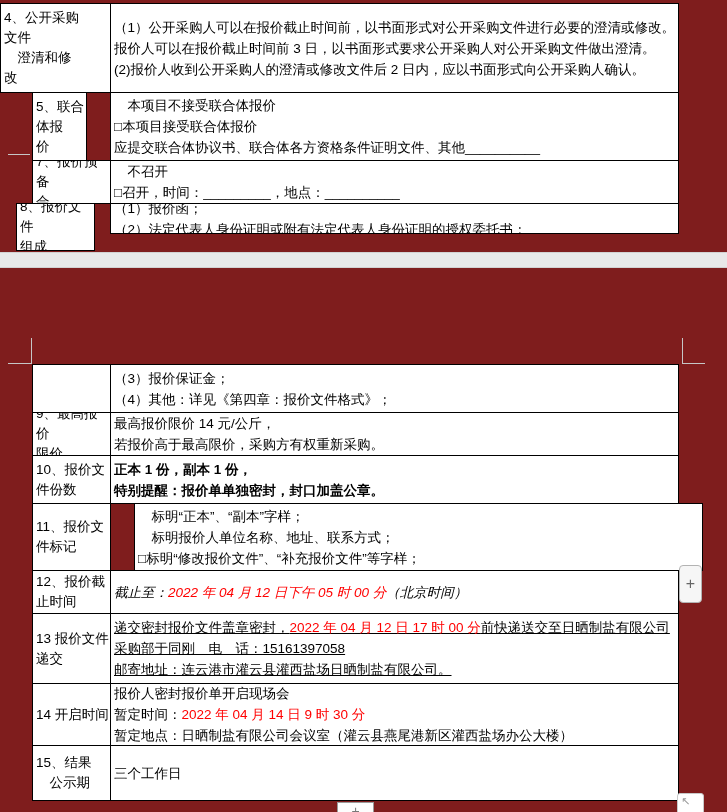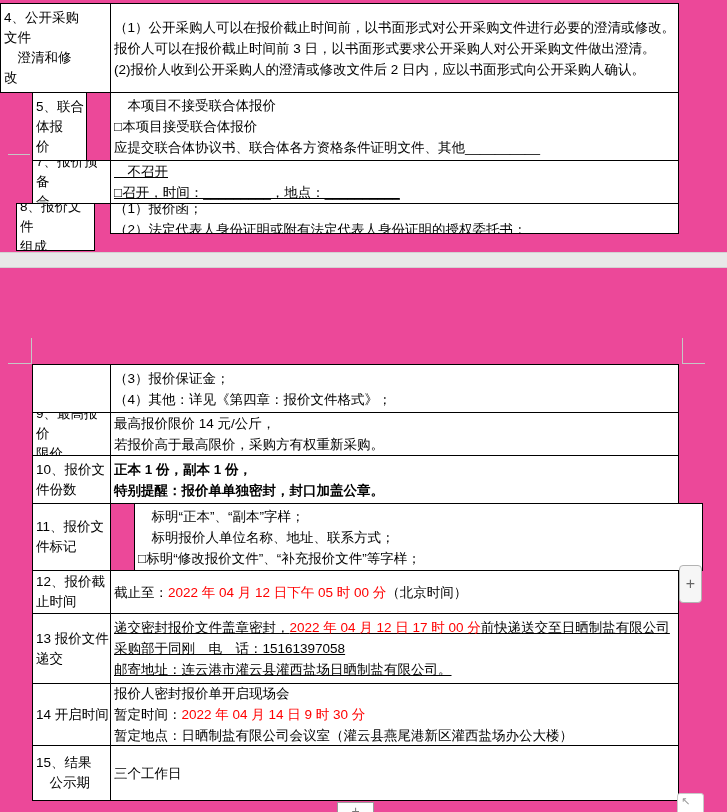--- a/index.html
+++ b/index.html
@@ -1,17 +1,17 @@
 <!DOCTYPE html>
 <html><head>
 <meta charset="utf-8">
 <style>
   html,body{margin:0;padding:0;background:#fff;}
   #screen{
-    position:relative;width:727px;height:812px;overflow:hidden;background:#ec4899;
+    position:relative;width:727px;height:812px;overflow:hidden;background:#7f1d1d;
     font-family:"Liberation Sans","DejaVu Sans",sans-serif;
     font-size:13.5px;color:#000;
   }
   
   .page-gap{position:absolute;left:0;width:727px;background:#e8e8e8;
     border-top:1px solid #d2d2d2;border-bottom:1px solid #d2d2d2;box-sizing:border-box;}
   
   .mark{position:absolute;background:#c6c6c6;}
   
   .tc{
@@ -60,21 +60,21 @@
   <div class="tc hd" style="left:32px;top:92px;width:55px;height:69px;">5、联合体报
 价</div>
   <div class="tc" style="left:110px;top:92px;width:569px;height:69px;">
     <div class="ln">　本项目不接受联合体报价</div>
     <div class="ln">□本项目接受联合体报价</div>
     <div class="ln">应提交联合体协议书、联合体各方资格条件证明文件、其他__________</div>
   </div>
 
   <div class="tc hd" style="left:32px;top:160px;width:79px;height:44px;">7、报价预备
 会</div>
-  <div class="tc" style="left:110px;top:160px;width:569px;height:44px;text-decoration:underline;">
+  <div class="tc" style="left:110px;top:160px;width:569px;height:44px;">
     <div class="ln">　不召开</div>
     <div class="ln">□召开，时间：_________，地点：__________</div>
   </div>
 
   <div class="tc hd" style="left:16px;top:203px;width:79px;height:48px;">8、报价文件
 组成</div>
   <div class="tc" style="left:110px;top:203px;width:569px;height:31px;">
     <div class="ln">（1）报价函；</div>
     <div class="ln">（2）法定代表人身份证明或附有法定代表人身份证明的授权委托书；</div>
   </div>
@@ -111,21 +111,21 @@
   <div class="tc hd" style="left:32px;top:503px;width:79px;height:68px;">11、报价文
 件标记</div>
   <div class="tc" style="left:110px;top:503px;width:569px;height:68px;margin-left:24px;">
     <div class="ln">　标明“正本”、“副本”字样；</div>
     <div class="ln">　标明报价人单位名称、地址、联系方式；</div>
     <div class="ln">□标明“修改报价文件”、“补充报价文件”等字样；</div>
   </div>
 
   <div class="tc hd" style="left:32px;top:570px;width:79px;height:44px;">12、报价截
 止时间</div>
-  <div class="tc" style="left:110px;top:570px;width:569px;height:44px;">
+  <div class="tc" style="left:110px;top:570px;width:569px;height:44px;font-style:italic;">
     <div class="ln"><span>截止至：</span><span class="red">2022 年 04 月 12 日下午 05 时 00 分</span><span>（北京时间）</span></div>
   </div>
 
   <div class="tc hd" style="left:32px;top:613px;width:79px;height:71px;">13 报价文件
 递交</div>
   <div class="tc" style="left:110px;top:613px;width:569px;height:71px;text-decoration:underline;">
     <div class="ln"><span>递交密封报价文件盖章密封，</span><span class="red">2022 年 04 月 12 日 17 时 00 分</span><span>前快递送交至日晒制盐有限公司</span></div>
     <div class="ln">采购部于同刚　电　话：15161397058</div>
     <div class="ln">邮寄地址：连云港市灌云县灌西盐场日晒制盐有限公司。</div>
   </div>

